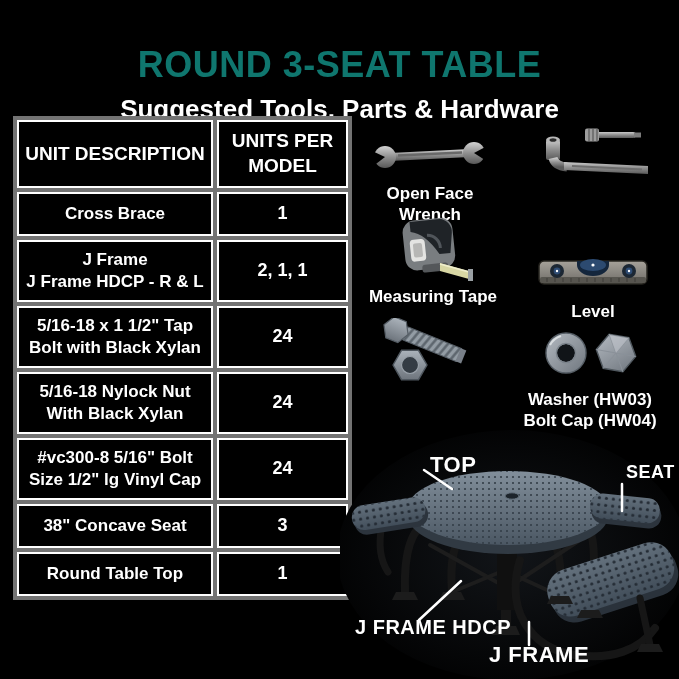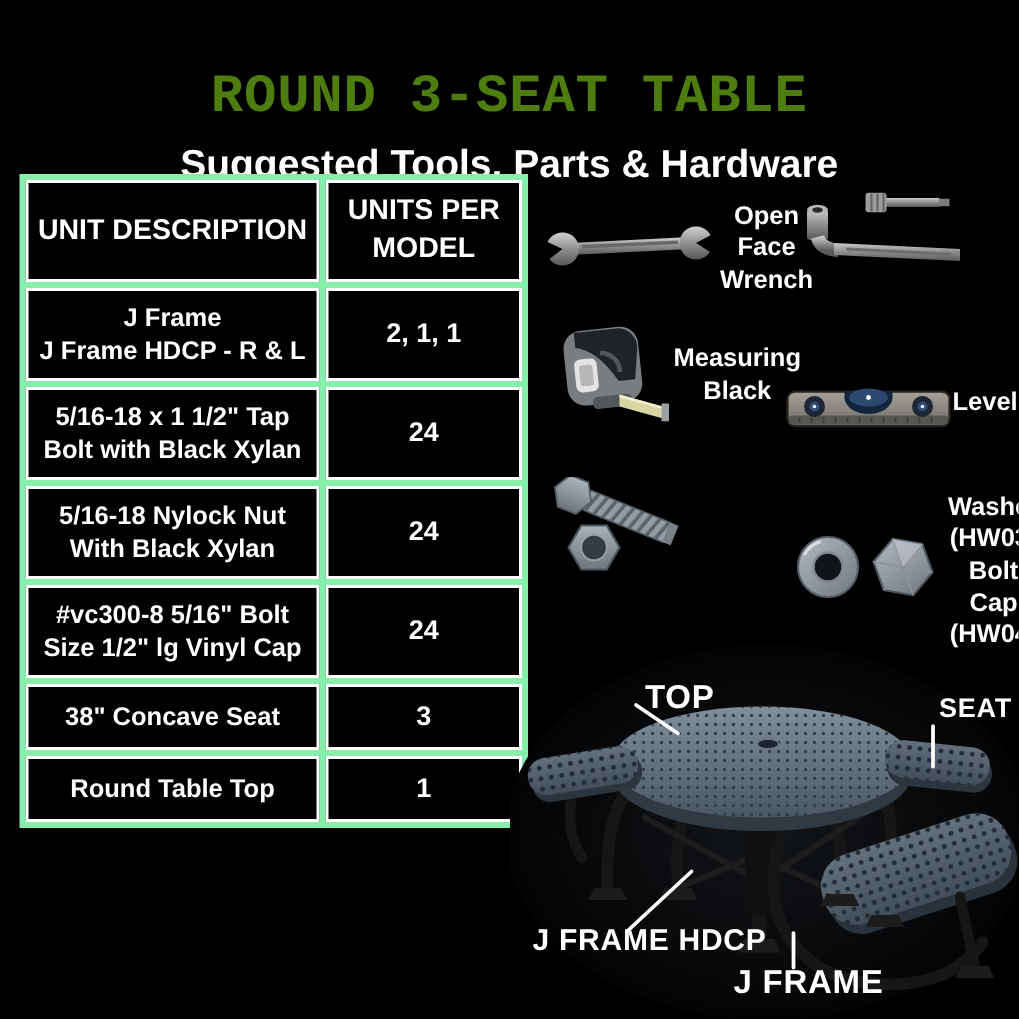--- a/index.html
+++ b/index.html
@@ -2,43 +2,43 @@
 <html><head>
 <meta charset="utf-8">
 <style>
   html,body{margin:0;padding:0;}
   body{
     width:679px;height:679px;background:#000;position:relative;overflow:hidden;
     font-family:"Liberation Sans", sans-serif;color:#fff;
   }
   .page-title{
     position:absolute;top:44px;left:0;width:679px;text-align:center;
-    font-size:36px;font-weight:bold;letter-spacing:.5px;color:#4d7c0f;font-family:Liberation Mono, monospace;
+    font-size:36px;font-weight:bold;letter-spacing:.5px;color:#0f766e;
   }
   .page-subtitle{
     position:absolute;top:94px;left:0;width:679px;text-align:center;
     font-size:26px;font-weight:bold;color:#fff;
   }
   
   table.parts{
     position:absolute;left:13px;top:116px;
-    border-collapse:separate;border-spacing:4px;background:#86efac;
+    border-collapse:separate;border-spacing:4px;background:#737373;
   }
   table.parts td{
     border:2px solid #fff;background:#000;color:#fff;
     text-align:center;vertical-align:middle;font-weight:bold;
     padding:0 5px;line-height:1.3;white-space:pre-line;
   }
   td.c-desc{width:182px;font-size:17px;}
   td.c-units{width:117px;font-size:18px;}
   td.h-head{height:64px;font-size:19px;}
   td.h-1{height:40px;}
   td.h-2{height:58px;}
   
-  .tool{position:absolute;width:140px;display:flex;align-items:center;}
+  .tool{position:absolute;width:140px;display:flex;flex-direction:column;align-items:center;}
   .tool .icn{display:flex;align-items:flex-end;justify-content:center;}
   .tool-label{
     font-size:17px;font-weight:bold;color:#fff;text-align:center;
     white-space:pre-line;line-height:1.25;margin-top:5px;
   }
   
   #diagram-svg{position:absolute;left:340px;top:424px;}
   .diagram-label{
     position:absolute;color:#fff;font-weight:bold;letter-spacing:.5px;white-space:nowrap;
   }
@@ -52,20 +52,24 @@
 
 <div class="page-title">ROUND 3-SEAT TABLE</div>
 <div class="page-subtitle">Suggested Tools, Parts &amp; Hardware</div>
 
 <table class="parts">
   <tbody>
       <tr>
     <td class="c-desc h-head">UNIT DESCRIPTION</td>
     <td class="c-units h-head">UNITS PER
 MODEL</td>
+  </tr>
+  <tr>
+    <td class="c-desc h-1">Cross Brace</td>
+    <td class="c-units h-1">1</td>
   </tr>
   <tr>
     <td class="c-desc h-2">J Frame
 J Frame HDCP - R &amp; L</td>
     <td class="c-units h-2">2, 1, 1</td>
   </tr>
   <tr>
     <td class="c-desc h-2">5/16-18 x 1 1/2" Tap
 Bolt with Black Xylan</td>
     <td class="c-units h-2">24</td>
@@ -147,21 +151,21 @@
         <path d="M38 22 a13 13 0 0 1 12 14" stroke="#50555a" stroke-width="3" fill="none"></path>
         <rect x="20" y="25" width="15" height="22" rx="4" fill="#e4e4e2"></rect>
         <rect x="23" y="29" width="9" height="14" rx="2" fill="#b7b7b5"></rect>
         <rect x="30" y="51" width="26" height="8" rx="3" fill="#54575a"></rect>
       </g>
       <polygon points="50,50 79,58 79,66 50,58" fill="#d8d7a4"></polygon>
       <line x1="50" y1="51" x2="79" y2="59" stroke="#efeecd" stroke-width="1.6"></line>
       <rect x="78" y="56" width="5" height="12" fill="#9aa0a4"></rect>
     </svg>
   </div>
-  <div class="tool-label">Measuring Black</div>
+  <div class="tool-label">Measuring Tape</div>
 </div>
 
 <div class="tool" style="left:523px;top:234px;">
   <div class="icn" style="height:62px;">
     <svg width="112" height="44" viewBox="0 0 112 44">
       <defs>
           <linearGradient id="lg" x1="0" y1="0" x2="0" y2="1">
         <stop offset="0" stop-color="#a6a29a"></stop>
             <stop offset="1" stop-color="#6e6b66"></stop>
       </linearGradient>

